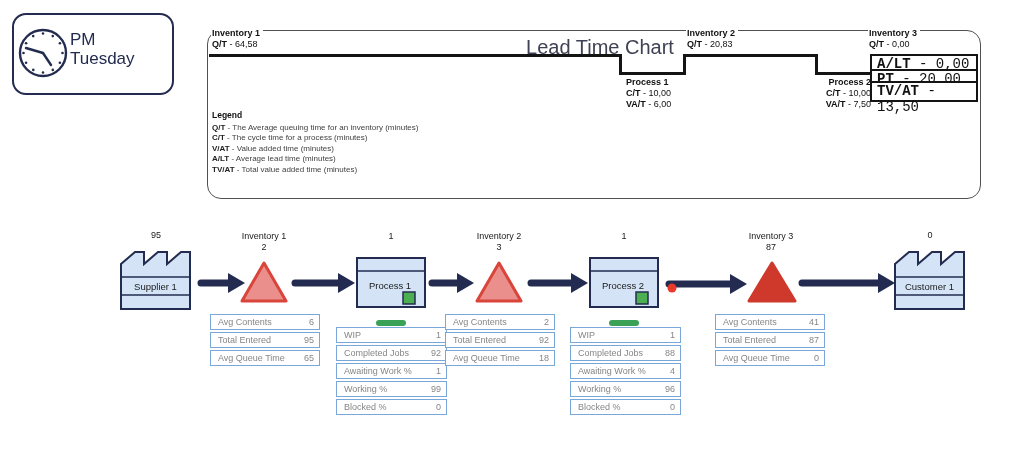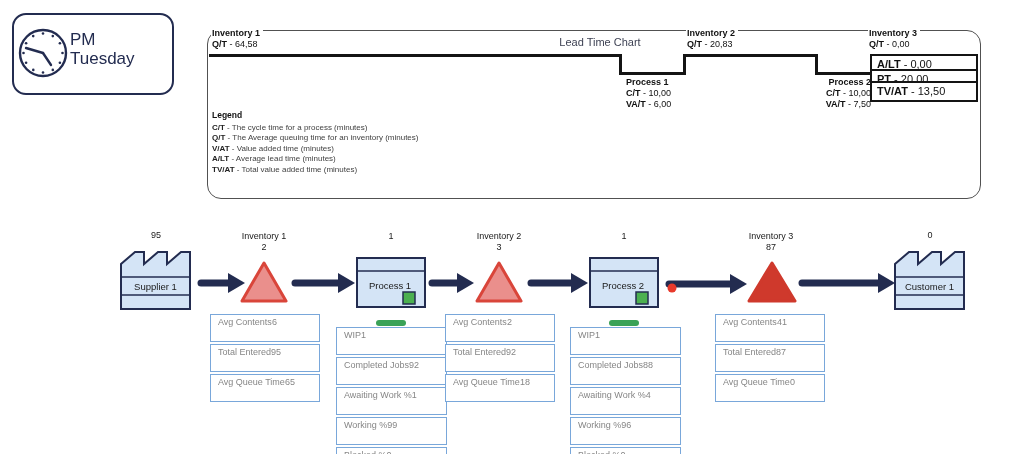--- a/index.html
+++ b/index.html
@@ -12,28 +12,28 @@
                border-radius:14px;background:#fff;}
   .clock-svg{left:17px;top:27px;}
   .clock-face{fill:none;stroke:var(--navy);stroke-width:2.4px;}
   .clock-tick{fill:var(--navy);}
   .clock-hand{stroke:var(--navy);stroke-width:2.4px;fill:none;stroke-linecap:round;}
   .clock-text{left:70px;top:30px;font-size:17px;line-height:19px;color:var(--navy);}
 
   
   .lt-panel{left:207px;top:30px;width:772px;height:167px;border:1.2px solid #515151;
             border-radius:14px;background:#fff;}
-  .lt-title{left:510px;top:36px;width:180px;text-align:center;font-size:11px;color:#3e4254;}
+  .lt-title{left:510px;top:36px;width:180px;text-align:center;font-size:20px;color:#3e4254;}
   .lt-step{background:var(--line-black);}
   .lt-head{background:#fff;font-size:9px;line-height:11px;color:#111;padding:1px 3px 0 1px;}
   .lt-head-name{font-weight:bold;}
   .lt-head b{font-weight:bold;}
   .lt-head.right{text-align:right;}
   .lt-box{left:870px;width:108px;height:21px;border:2.5px solid var(--line-black);background:#fff;
-          box-sizing:border-box;font-size:11px;line-height:16px;padding-left:5px;color:#111;}
+          box-sizing:border-box;font-size:14px;line-height:16px;padding-left:5px;color:#111;font-family:Liberation Mono, monospace;}
   .lt-box b{font-weight:bold;}
   .legend{left:212px;top:110px;font-size:8px;line-height:10.5px;color:#3f3f3f;}
   .legend-title{font-weight:bold;font-size:8.5px;color:#111;margin-bottom:2px;}
   .legend-line b{font-weight:bold;color:#222;}
 
   
   .flow-label{font-size:9px;line-height:11px;color:#1a1a1a;text-align:center;width:70px;}
   .factory-outline{fill:var(--light-blue);stroke:var(--navy);stroke-width:2px;}
   .factory-line{stroke:var(--navy);stroke-width:1.6px;}
   .shape-text{fill:#1a1a1a;font-size:9.5px;font-family:"Liberation Sans",sans-serif;}
@@ -41,21 +41,21 @@
   .proc-ind{fill:var(--green-square);stroke:var(--navy);stroke-width:1.5px;}
   .tri-light{fill:var(--red-fill);stroke:var(--red-border);stroke-width:3px;stroke-linejoin:round;}
   .tri-solid{fill:var(--red-solid);stroke:var(--red-solid);stroke-width:3px;stroke-linejoin:round;}
   .arrow-shaft{stroke:var(--navy);stroke-width:7px;stroke-linecap:round;}
   .arrow-head{fill:var(--navy);}
   .red-dot{fill:var(--red-dot);}
   .green-bar{width:30px;height:6px;border-radius:3px;background:var(--green-bar);}
 
   
   .vtable{width:110px;}
-  .vrow{display:flex;justify-content:flex-start;height:28px;line-height:14.5px;
+  .vrow{display:flex;justify-content:space-between;height:16px;line-height:14.5px;
         border:1px solid var(--table-border);background:#fff;margin-bottom:2px;
         padding:0 5px 0 7px;box-sizing:border-box;font-size:9px;color:var(--table-text);}
 </style>
 </head>
 <body>
 
 <div class="abs clock-panel"></div>
 <svg class="abs clock-svg" width="52" height="52">
   <circle class="clock-face" cx="26" cy="26" r="23"></circle>
   <g id="clock-ticks">
@@ -114,22 +114,22 @@
   <div><b>Q/T</b> - 0,00</div>
 </div>
 
 <div class="abs lt-box" style="top:54px"><b>A/LT</b> - 0,00</div>
 <div class="abs lt-box" style="top:69px"><b>PT</b> - 20,00</div>
 <div class="abs lt-box" style="top:81px"><b>TV/AT</b> - 13,50</div>
 
 <div class="abs legend">
   <div class="legend-title">Legend</div>
   <div>
+      <div class="legend-line"><b>Q/T</b> - The Average queuing time for an inventory (minutes)</div>
       <div class="legend-line"><b>C/T</b> - The cycle time for a process (minutes)</div>
-      <div class="legend-line"><b>Q/T</b> - The Average queuing time for an inventory (minutes)</div>
       <div class="legend-line"><b>V/AT</b> - Value added time (minutes)</div>
       <div class="legend-line"><b>A/LT</b> - Average lead time (minutes)</div>
       <div class="legend-line"><b>TV/AT</b> - Total value added time (minutes)</div>
     </div>
 </div>
 
 <div class="abs flow-label" style="left:121px;top:230px">95</div>
 <div class="abs flow-label" style="left:229px;top:231px">
   <div>Inventory 1</div>
   <div>2</div>

